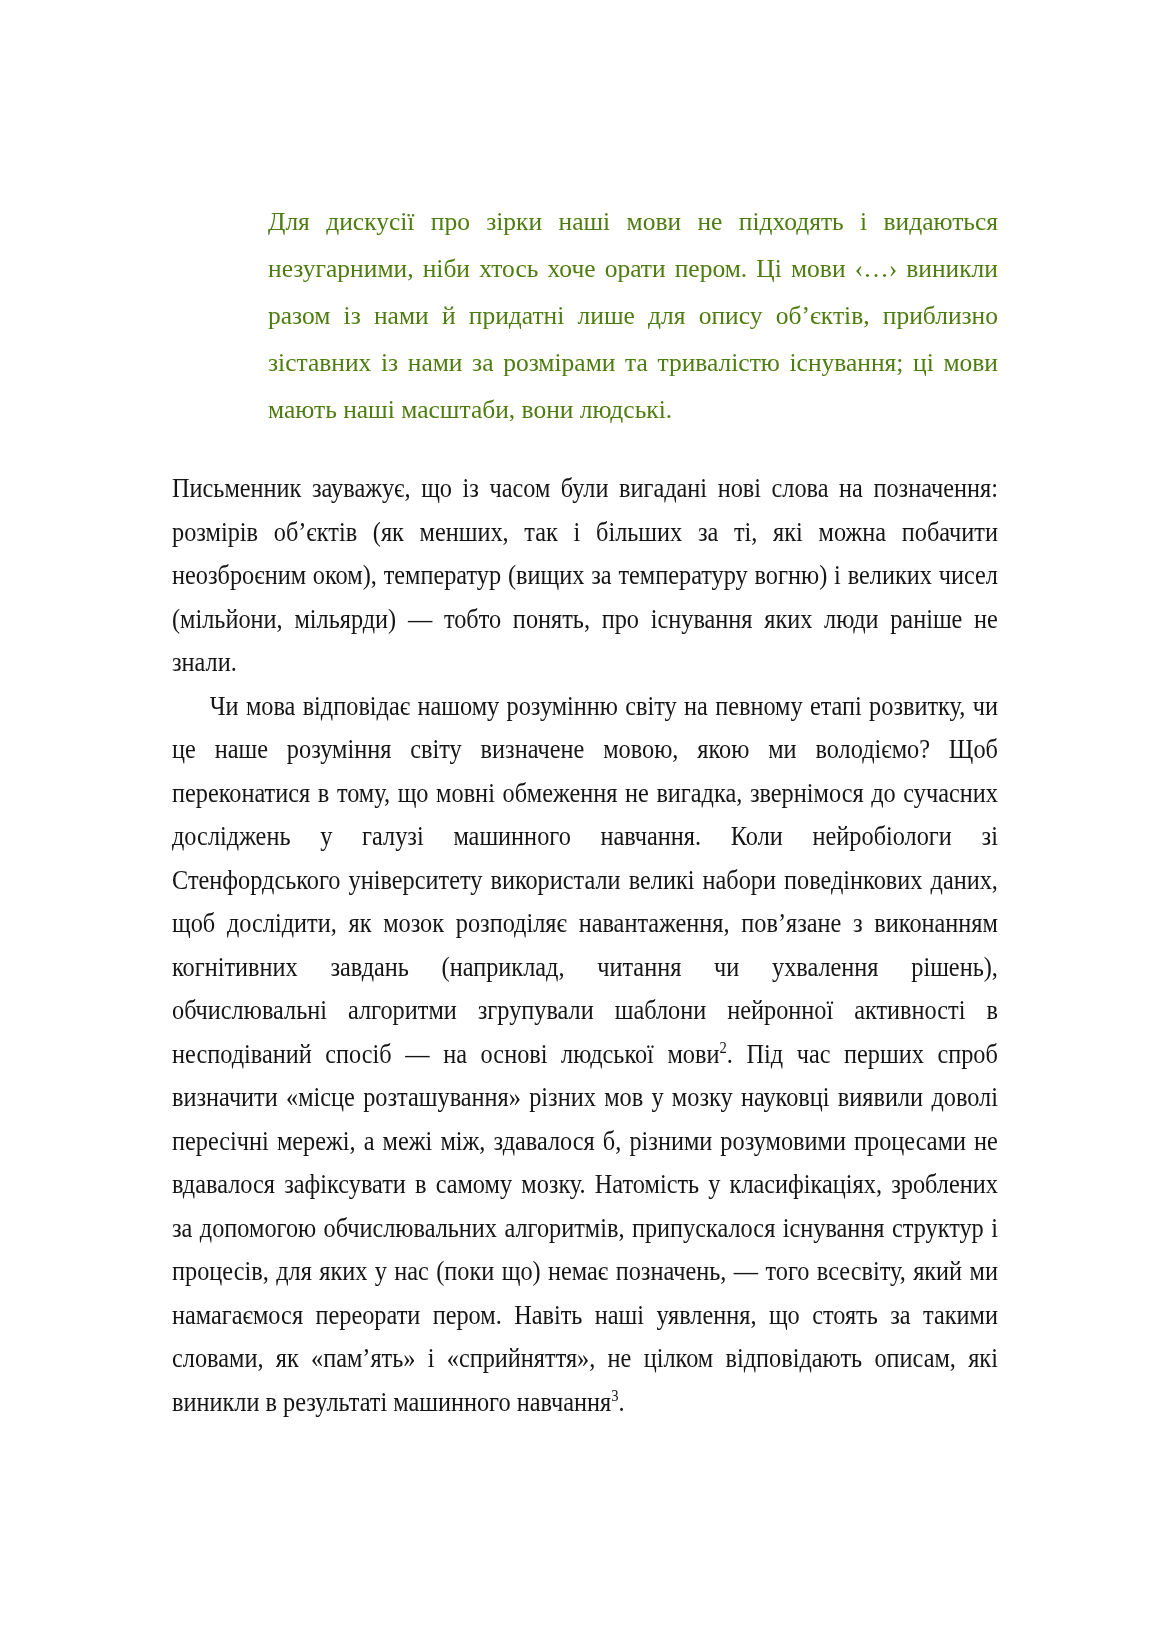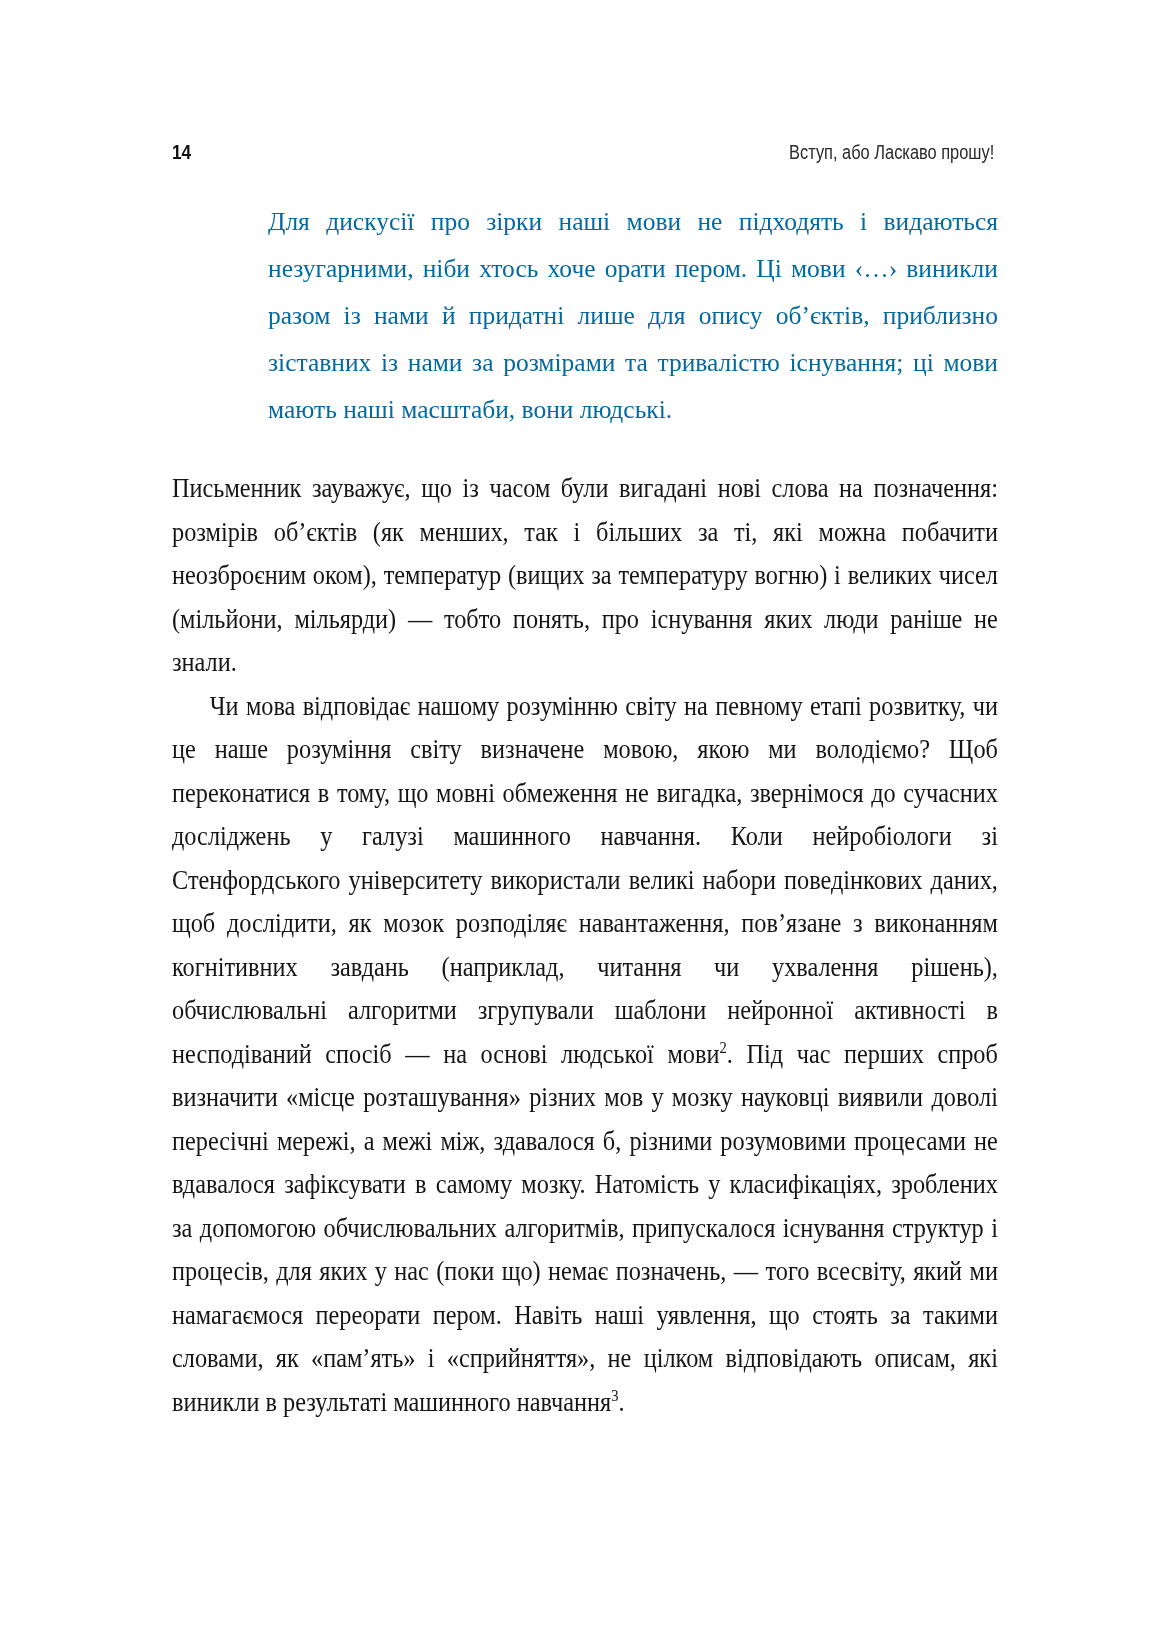--- a/index.html
+++ b/index.html
@@ -64,21 +64,21 @@
   
   .extract {
     margin: 0 0 34px 0;
     padding: 0 0 0 96px;
     font-family: "Liberation Serif", "DejaVu Serif", serif;
     font-size: 25.5px;
     line-height: 47px;
     text-align: justify;
     text-justify: inter-word;
     hyphens: manual;
-    color: #0369a1;
+    color: #4d7c0f;
   }
   .extract p { margin: 0; }
 
   
   .body-p {
     margin: 0;
     font-family: "Liberation Serif", "DejaVu Serif", serif;
     font-size: 27px;
     line-height: 43.5px;
     text-align: justify;
@@ -97,24 +97,20 @@
     font-size: 0.6em;
     vertical-align: super;
     line-height: 0;
   }
 </style>
 </head>
 <body>
 
 <div class="page">
 
-  <div class="running-head">
-    <span class="folio">14</span>
-    <span class="runhead-title">Вступ, або Ласкаво прошу!</span>
-  </div>
 
   <div class="textblock">
 
     <blockquote class="extract">
       <p>Для дискусії про зірки наші мови не підходять і видаються незугарними, ніби хтось хоче орати пером. Ці мови ‹…› виникли разом із нами й придатні лише для опису об’єктів, приблизно зіставних із нами за розмірами та тривалістю існування; ці мови мають наші масштаби, вони людські.</p>
     </blockquote>
 
     <p class="body-p">Письменник зауважує, що із часом були вигадані нові слова на позначення: розмірів об’єктів (як менших, так і більших за ті, які можна побачити неозброєним оком), температур (вищих за температуру вогню) і великих чисел (мільйони, мільярди) — тобто понять, про існування яких люди раніше не знали.</p>
 
     <p class="body-p indent"><span>Чи мова відповідає нашому розумінню світу на певному етапі розвитку, чи це наше розуміння світу визначене мовою, якою ми володіємо? Щоб переконатися в тому, що мовні обмеження не вигадка, звернімося до сучасних досліджень у галузі машинного навчання. Коли нейробіологи зі Стенфордського університету використали великі набори поведінкових даних, щоб дослідити, як мозок розподіляє навантаження, пов’язане з виконанням когнітивних завдань (наприклад, читання чи ухвалення рішень), обчислювальні алгоритми згрупували шаблони нейронної активності в несподіваний спосіб — на основі людської мови</span><sup>2</sup><span>. Під час перших спроб визначити «місце розташування» різних мов у мозку науковці виявили доволі пересічні мережі, а межі між, здавалося б, різними розумовими процесами не вдавалося зафіксувати в самому мозку. Натомість у класифікаціях, зроблених за допомогою обчислювальних алгоритмів, припускалося існування структур і процесів, для яких у нас (поки що) немає позначень, — того всесвіту, який ми намагаємося переорати пером. Навіть наші уявлення, що стоять за такими словами, як «пам’ять» і «сприйняття», не цілком відповідають описам, які виникли в результаті машинного навчання</span><sup>3</sup><span>.</span></p>

